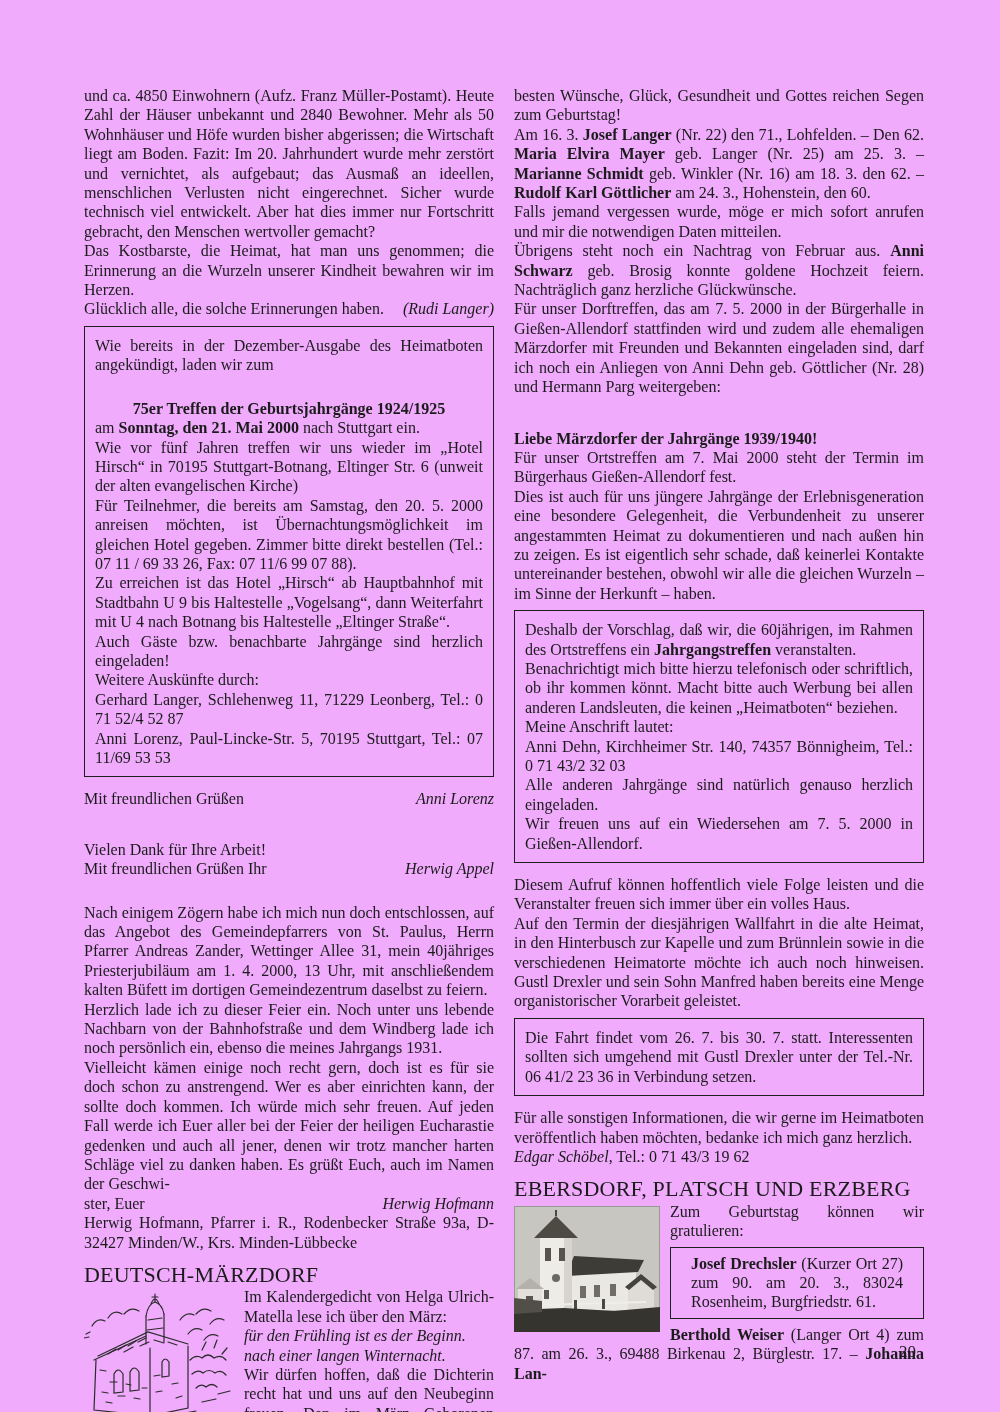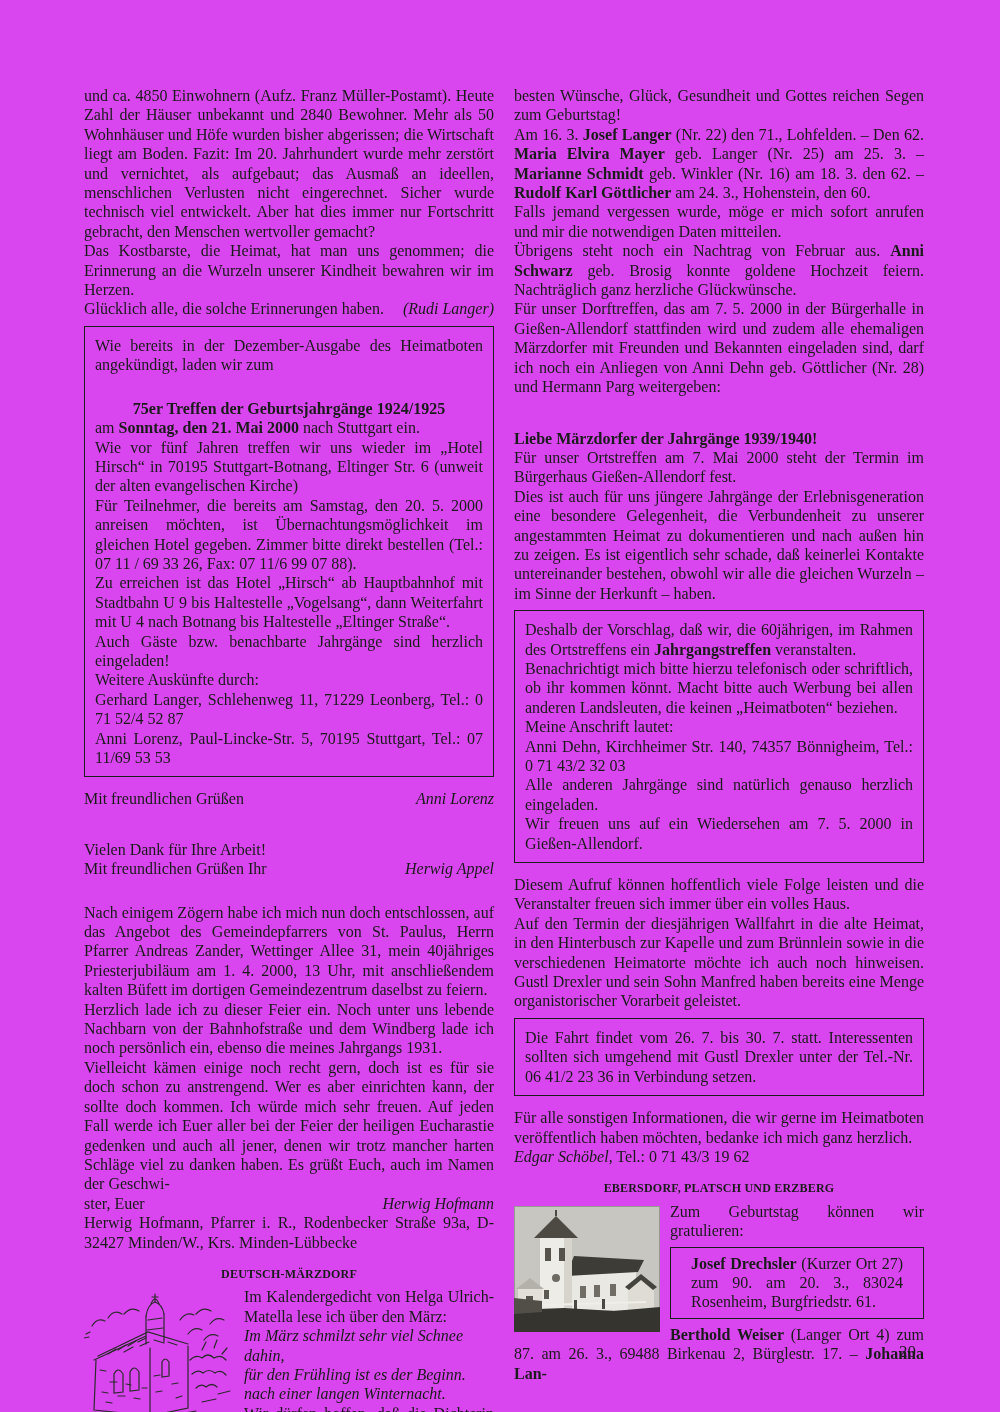--- a/index.html
+++ b/index.html
@@ -1,19 +1,19 @@
 <!DOCTYPE html>
 <html lang="de"><head>
 <meta charset="utf-8">
 <style>
   html,body{margin:0;padding:0;background:#ffffff;}
   .page{
     position:relative;
     width:1000px;height:1412px;
-    background:#d946ef;
+    background:#f0abfc;
     font-family:"Liberation Serif","DejaVu Serif",serif;
     font-size:16px;line-height:19.4px;
     color:#1b1b1b;
     overflow:hidden;
   }
   .col{position:absolute;top:86px;width:410px;text-align:justify;}
   .col-left{left:84px;}
   .col-right{left:514px;}
   p{margin:0;}
   .b{font-weight:bold;margin-top:24px;}
@@ -21,21 +21,21 @@
   .center{text-align:center;}
   .sigrow{display:flex;justify-content:space-between;text-align:left;}
   .tbox{
     border:1.6px solid #1e1e1e;
     padding:9px 10px;
     margin:7px 0 12px 0;
   }
   .mt22{margin-top:31px;}
   .mt24{margin-top:24px;}
   .sec-head{
-    text-align:center;font-weight:bold;font-size:12px;
+    font-weight:normal;font-size:22px;
     margin:13px 0 3px 0;letter-spacing:.2px;
   }
   .appeal-head{font-weight:bold;margin-top:32px;text-align:left;}
   .sketch{
     float:left;width:152px;height:130px;margin:3px 8px 2px 0;
   }
   .photo{
     float:left;width:146px;height:126px;margin:4px 10px 2px 0;
   }
   .inner-box{
@@ -124,21 +124,20 @@
             <path d="M106,70 q6,-6 12,-2 q6,-6 12,0 q7,-4 12,2"></path>
             <path d="M108,84 q6,-5 11,-1 q6,-5 12,0 q6,-4 11,2"></path>
             <path d="M112,98 q5,-5 10,-1 q6,-5 11,0"></path>
             <path d="M118,60 l4,-8 M130,58 l3,-8 M138,64 l5,-6"></path>
 
             <path d="M6,124 l14,2 M28,128 l16,0 M70,128 l14,-2 M96,124 l16,-3 M118,112 l14,-3 M134,104 l12,-3"></path>
           </g>
         </svg>
       </div>
       <p>Im Kalendergedicht von Helga Ulrich-Matella lese ich über den März:</p>
-      <p class="poemline">Im März schmilzt sehr viel Schnee dahin,</p>
       <p class="poemline">für den Frühling ist es der Beginn.</p>
       <p class="poemline">nach einer langen Winternacht.</p>
       <p>Wir dürfen hoffen, daß die Dichterin recht hat und uns auf den Neubeginn freuen. Den im März Geborenen übermitteln wir die</p>
       <div class="clear"></div>
     </div>
   </div>
 
   <div class="col col-right">
     <p>besten Wünsche, Glück, Gesundheit und Gottes reichen Segen zum Geburtstag!</p>
     <p><span>Am 16. 3. </span><span class="b">Josef Langer</span><span> (Nr. 22) den 71., Lohfelden. – Den 62. </span><span class="b">Maria Elvira Mayer</span><span> geb. Langer (Nr. 25) am 25. 3. – </span><span class="b">Marianne Schmidt</span><span> geb. Winkler (Nr. 16) am 18. 3. den 62. – </span><span class="b">Rudolf Karl Göttlicher</span><span> am 24. 3., Hohenstein, den 60.</span></p>

